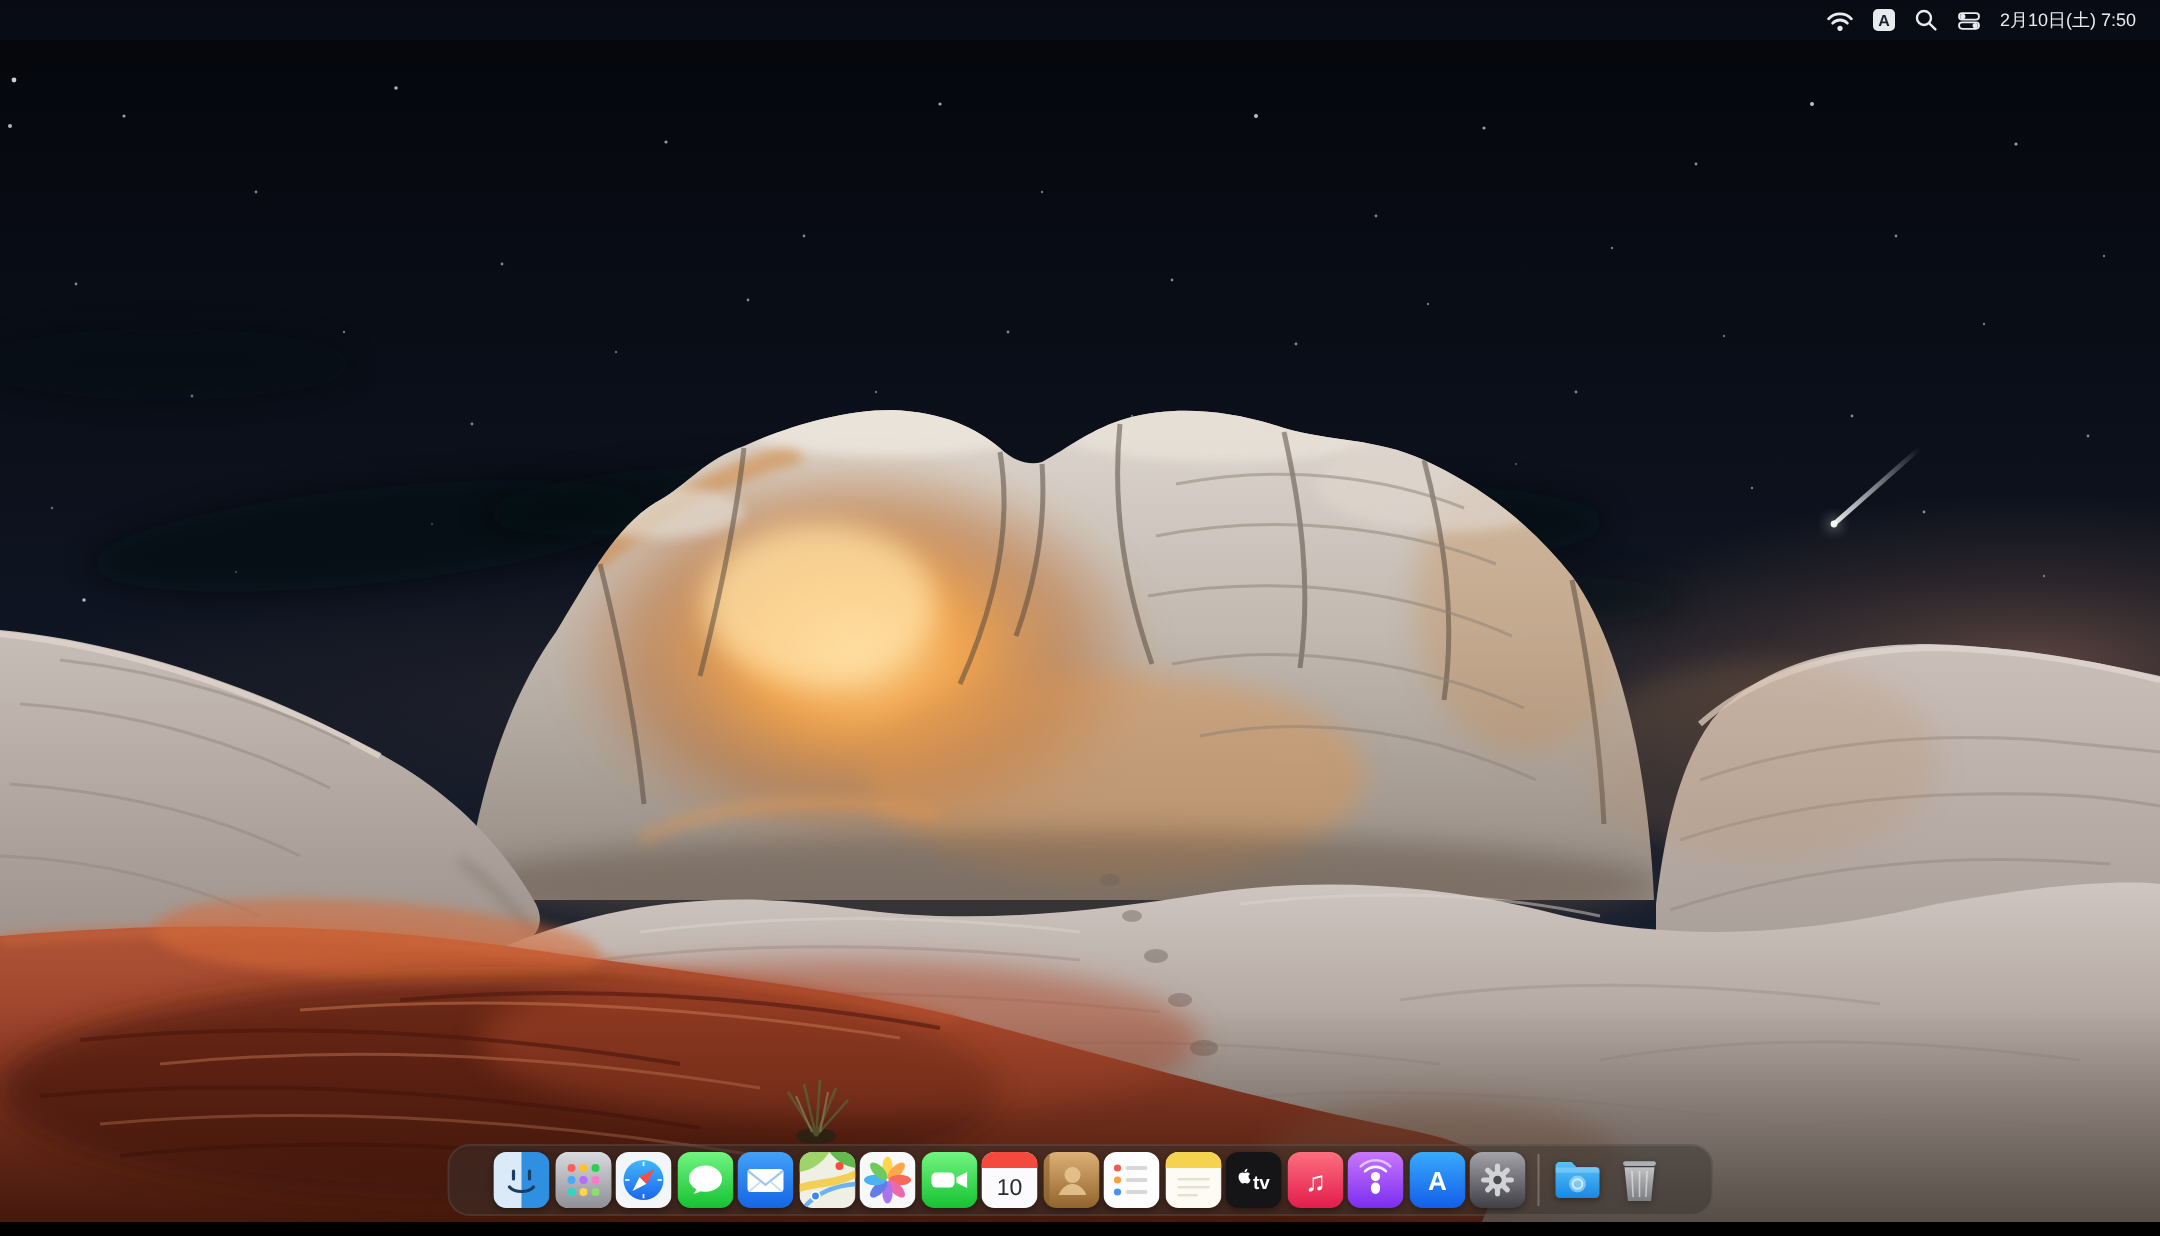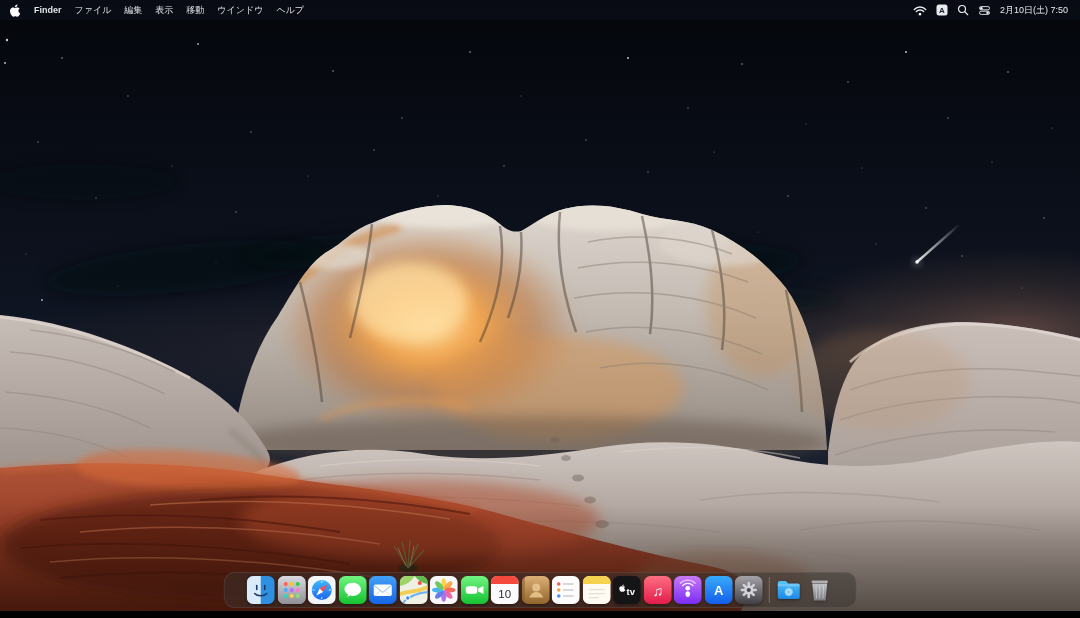--- a/index.html
+++ b/index.html
@@ -293,34 +293,20 @@
     <g stroke="#a8915f" stroke-width="1" opacity="0.8">
       <line x1="406" y1="566" x2="398" y2="548"></line>
           <line x1="410" y1="566" x2="414" y2="546"></line>
     </g>
   </g>
 
   <rect x="0" y="505" width="1080" height="113" fill="url(#shadeB)"></rect>
 </svg>
 
 <div class="menubar">
-  <div class="mb-left">
-    <span class="mb-ico">
-      <svg width="11" height="13" viewBox="0 0 12 14" fill="#ffffff">
-        <path d="M9.1 7.4c0-1.6 1.3-2.4 1.4-2.4-.8-1.1-2-1.3-2.4-1.3-1-.1-2 .6-2.5.6-.5 0-1.3-.6-2.2-.6-1.1 0-2.2.7-2.8 1.7-1.2 2-.3 5 .9 6.6.6.8 1.2 1.7 2.1 1.7.9 0 1.2-.5 2.2-.5 1 0 1.3.5 2.2.5.9 0 1.5-.8 2.1-1.6.7-.9.9-1.8 1-1.9-.1 0-1.9-.7-2-2.8zM7.4 2.6c.5-.6.8-1.4.7-2.2-.7 0-1.5.5-2 1-.4.5-.8 1.3-.7 2.1.8.1 1.5-.4 2-.9z"></path>
-      </svg>
-    </span>
-    <span class="mb-item mb-app">Finder</span>
-    <span class="mb-item">ファイル</span>
-    <span class="mb-item">編集</span>
-    <span class="mb-item">表示</span>
-    <span class="mb-item">移動</span>
-    <span class="mb-item">ウインドウ</span>
-    <span class="mb-item">ヘルプ</span>
-  </div>
   <div class="mb-right">
     <span class="mb-ico">
       <svg width="14" height="11" viewBox="0 0 13 10">
         <path d="M1.2,4 A7.3,7.3 0 0 1 11.8,4" stroke="#e9ebef" stroke-width="1.3" fill="none" stroke-linecap="round"></path>
         <path d="M3.1,6 A4.7,4.7 0 0 1 9.9,6" stroke="#e9ebef" stroke-width="1.3" fill="none" stroke-linecap="round"></path>
         <circle cx="6.5" cy="8.4" r="1.2" fill="#e9ebef"></circle>
       </svg>
     </span>
     <span class="mb-ico">
       <svg width="12" height="12" viewBox="0 0 12 12">

